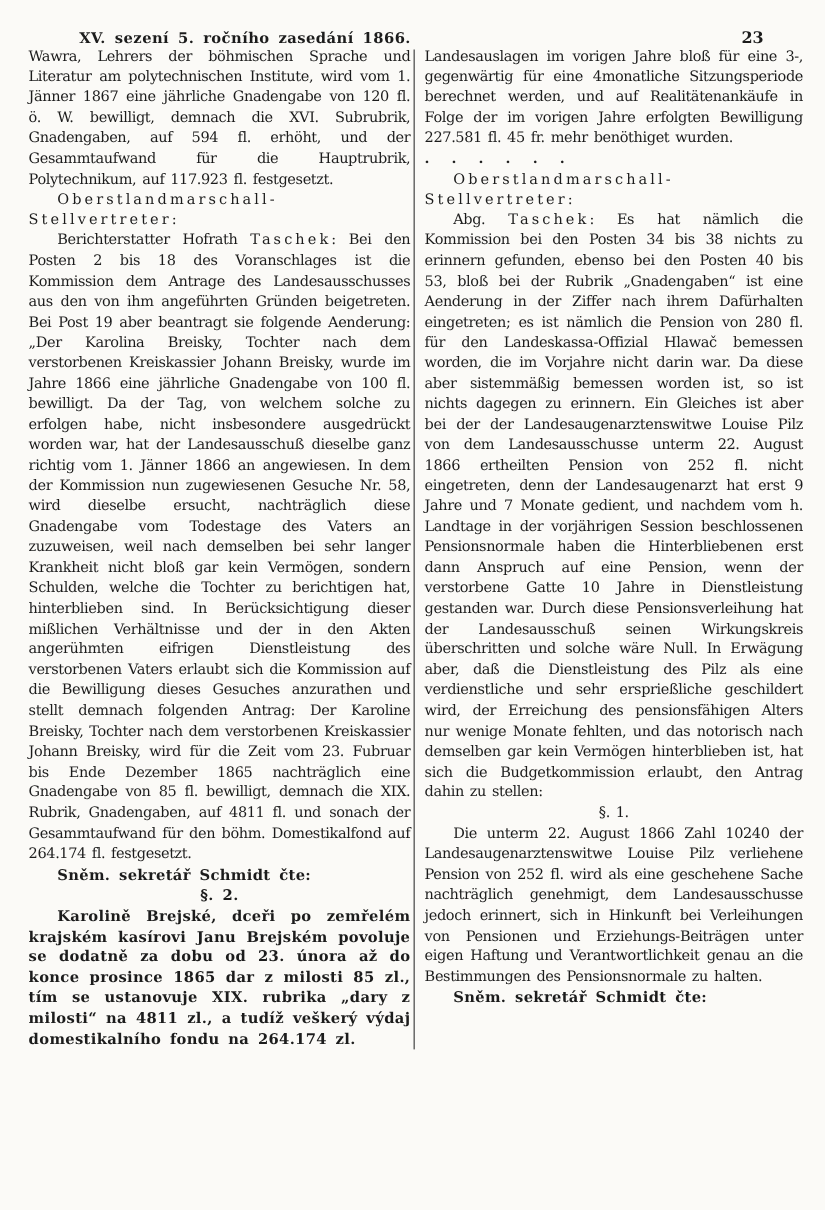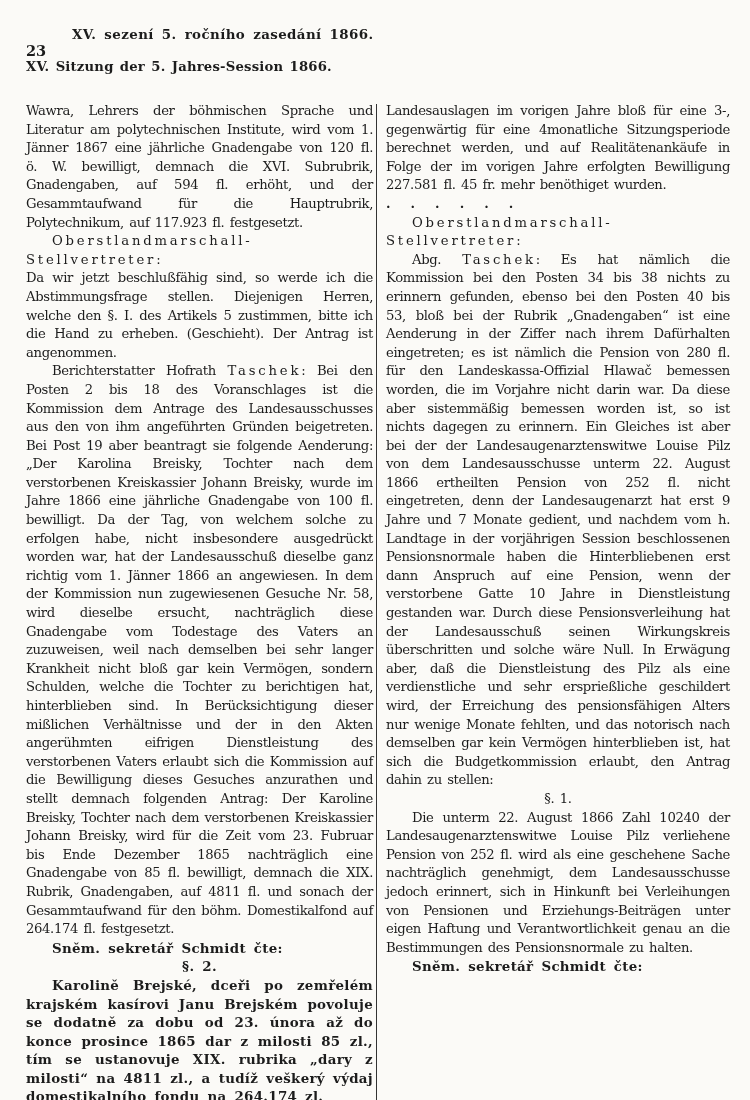--- a/index.html
+++ b/index.html
@@ -13,22 +13,21 @@
     box-sizing: border-box;
     background: #fbfaf7;
     color: #1c1c1c;
     padding: 26px 20px 0 26px;
     overflow: hidden;
   }
   .header {
     display: flex;
     align-items: baseline;
     font-size: 14.5px;
-    margin-bottom: 28px;
-    flex-direction: column;
+    margin-bottom: 0;
   }
   .header .h-left {
     flex: 1;
     padding-left: 46px;
     font-weight: 700;
     letter-spacing: 0.4px;
     white-space: nowrap;
   }
   .header .h-num {
     width: 56px;
@@ -80,27 +79,25 @@
     font-weight: 700;
   }
 </style>
 </head>
 <body>
 
 <div class="page">
   <div class="header">
     <span class="h-left antiqua bold">XV. sezení 5. ročního zasedání 1866.</span>
     <span class="h-num">23</span>
-    <span class="h-right fraktur">XV. Sitzung der 5. Jahres-Session 1866.</span>
   </div>
   <div class="columns">
     <div class="col col-left" id="col-left">
         <p class="fraktur"><span>Wawra, Lehrers der böhmischen Sprache und Literatur am polytechnischen Institute, wird vom 1. Jänner 1867 eine jährliche Gnadengabe von 120 fl. ö. W. bewilligt, demnach die XVI. Subrubrik, Gnadengaben, auf 594 fl. erhöht, und der Gesammtaufwand für die Hauptrubrik, Polytechnikum, auf 117.923 fl. festgesetzt.</span></p>
         <p class="fraktur indent"><span class="spaced">Oberstlandmarschall-Stellvertreter:</span></p>
-        <p class="fraktur"><span>Da wir jetzt beschlußfähig sind, so werde ich die Abstimmungsfrage stellen. Diejenigen Herren, welche den §. I. des Artikels 5 zustimmen, bitte ich die Hand zu erheben. (Geschieht). Der Antrag ist angenommen.</span></p>
         <p class="fraktur indent"><span>Berichterstatter Hofrath </span><span class="spaced">Taschek</span><span>: Bei den Posten 2 bis 18 des Voranschlages ist die Kommission dem Antrage des Landesausschusses aus den von ihm angeführten Gründen beigetreten. Bei Post 19 aber beantragt sie folgende Aenderung: „Der Karolina Breisky, Tochter nach dem verstorbenen Kreiskassier Johann Breisky, wurde im Jahre 1866 eine jährliche Gnadengabe von 100 fl. bewilligt. Da der Tag, von welchem solche zu erfolgen habe, nicht insbesondere ausgedrückt worden war, hat der Landesausschuß dieselbe ganz richtig vom 1. Jänner 1866 an angewiesen. In dem der Kommission nun zugewiesenen Gesuche Nr. 58, wird dieselbe ersucht, nachträglich diese Gnadengabe vom Todestage des Vaters an zuzuweisen, weil nach demselben bei sehr langer Krankheit nicht bloß gar kein Vermögen, sondern Schulden, welche die Tochter zu berichtigen hat, hinterblieben sind. In Berücksichtigung dieser mißlichen Verhältnisse und der in den Akten angerühmten eifrigen Dienstleistung des verstorbenen Vaters erlaubt sich die Kommission auf die Bewilligung dieses Gesuches anzurathen und stellt demnach folgenden Antrag: Der Karoline Breisky, Tochter nach dem verstorbenen Kreiskassier Johann Breisky, wird für die Zeit vom 23. Fubruar bis Ende Dezember 1865 nachträglich eine Gnadengabe von 85 fl. bewilligt, demnach die XIX. Rubrik, Gnadengaben, auf 4811 fl. und sonach der Gesammtaufwand für den böhm. Domestikalfond auf 264.174 fl. festgesetzt.</span></p>
         <p class="antiqua indent"><span>Sněm. sekretář Schmidt čte:</span></p>
         <p class="antiqua center"><span>§. 2.</span></p>
         <p class="antiqua indent"><span>Karolině Brejské, dceři po zemřelém krajském kasírovi Janu Brejském povoluje se dodatně za dobu od 23. února až do konce prosince 1865 dar z milosti 85 zl., tím se ustanovuje XIX. rubrika „dary z milosti“ na 4811 zl., a tudíž veškerý výdaj domestikalního fondu na 264.174 zl.</span></p>
       </div>
     <div class="divider"></div>
     <div class="col col-right" id="col-right">
         <p class="fraktur"><span>Landesauslagen im vorigen Jahre bloß für eine 3-, gegenwärtig für eine 4monatliche Sitzungsperiode berechnet werden, und auf Realitätenankäufe in Folge der im vorigen Jahre erfolgten Bewilligung 227.581 fl. 45 fr. mehr benöthiget wurden.</span></p>
         <p class="fraktur p-dots"><span>. . . . . .</span></p>
         <p class="fraktur indent"><span class="spaced">Oberstlandmarschall-Stellvertreter:</span></p>

